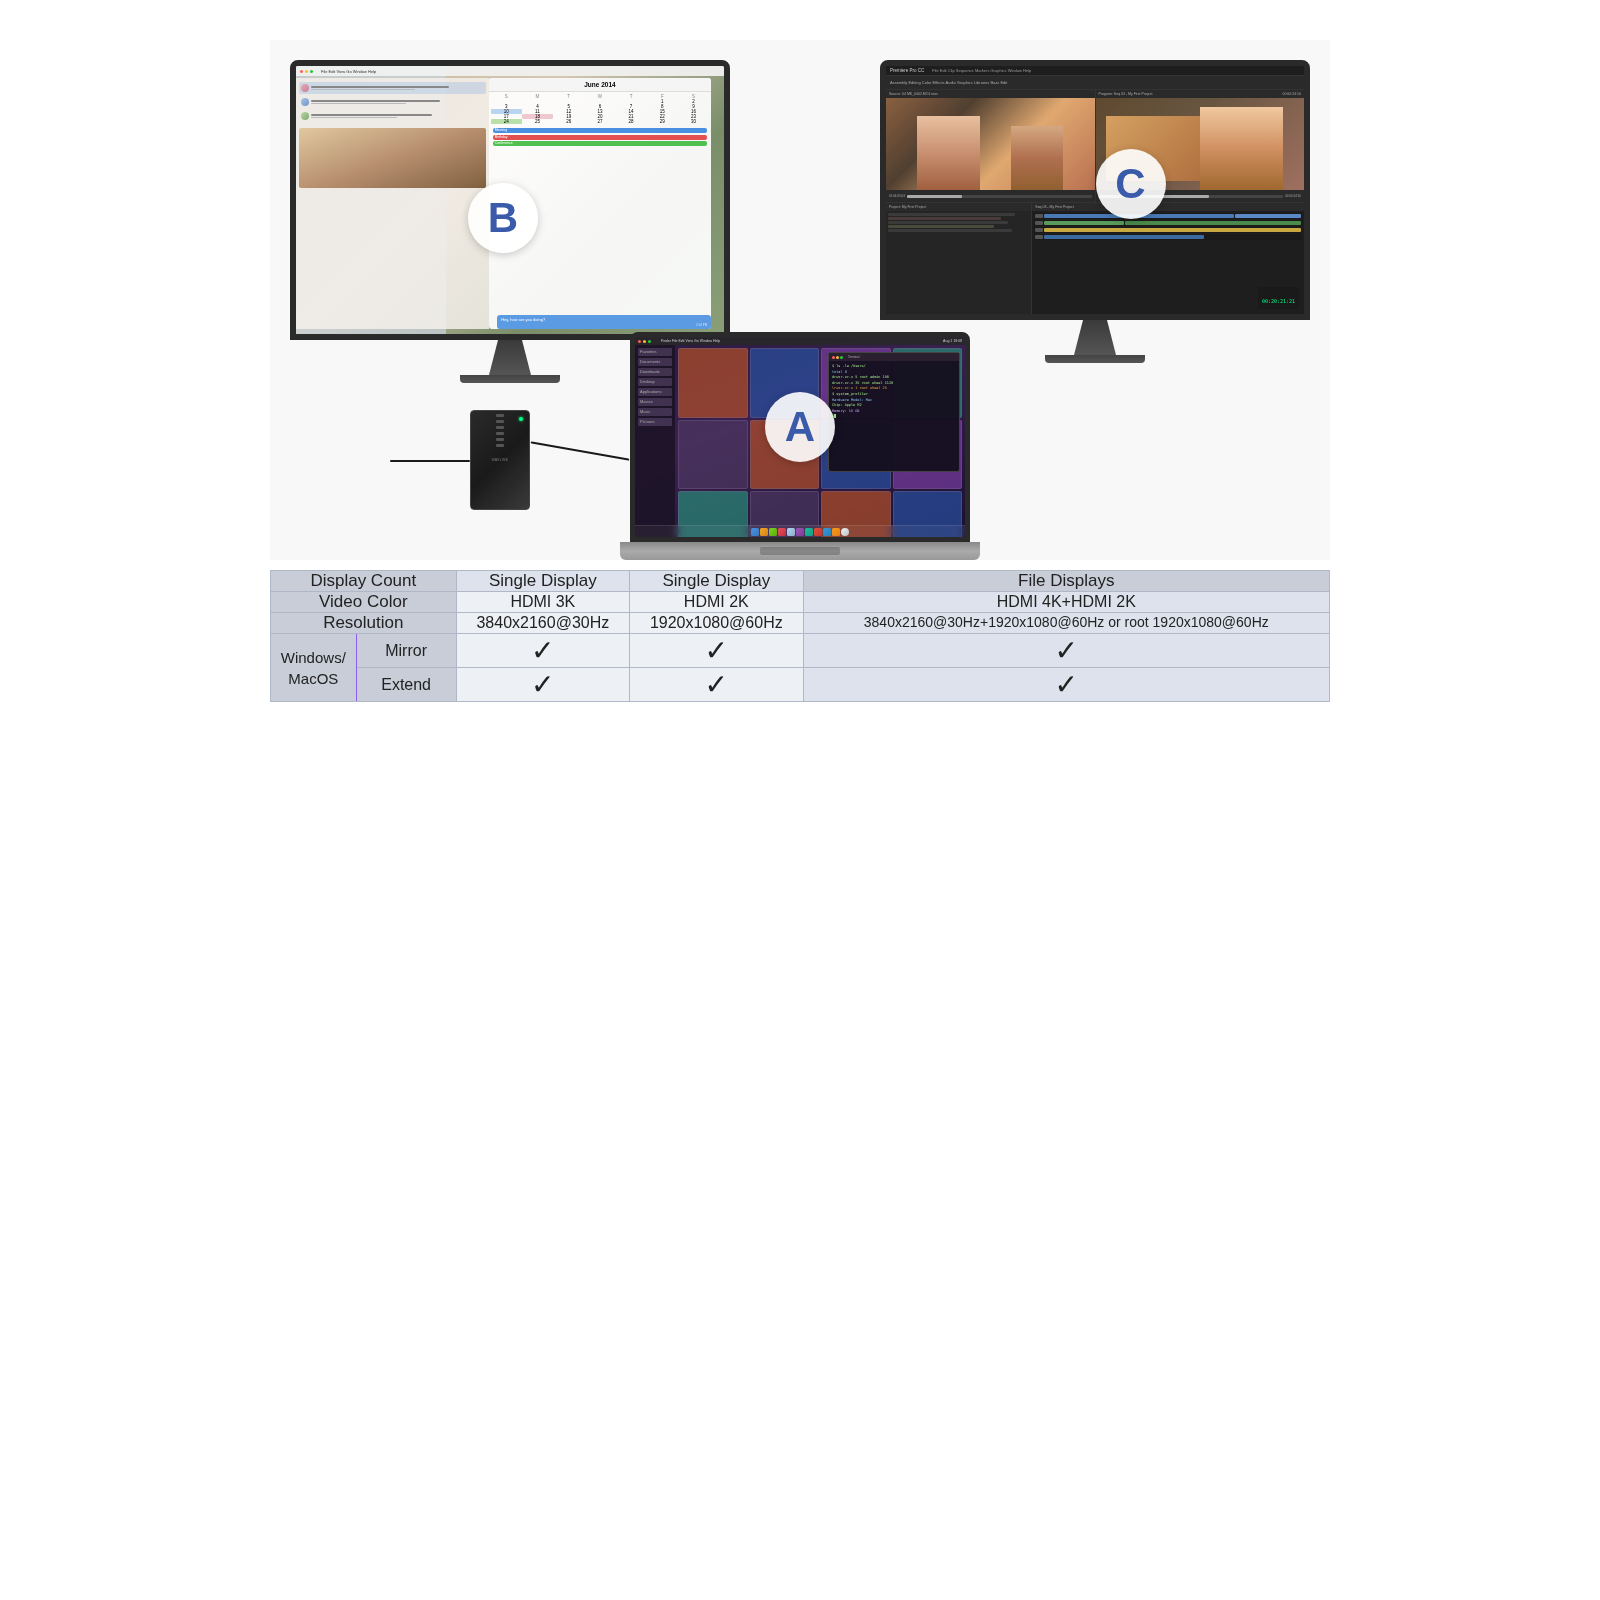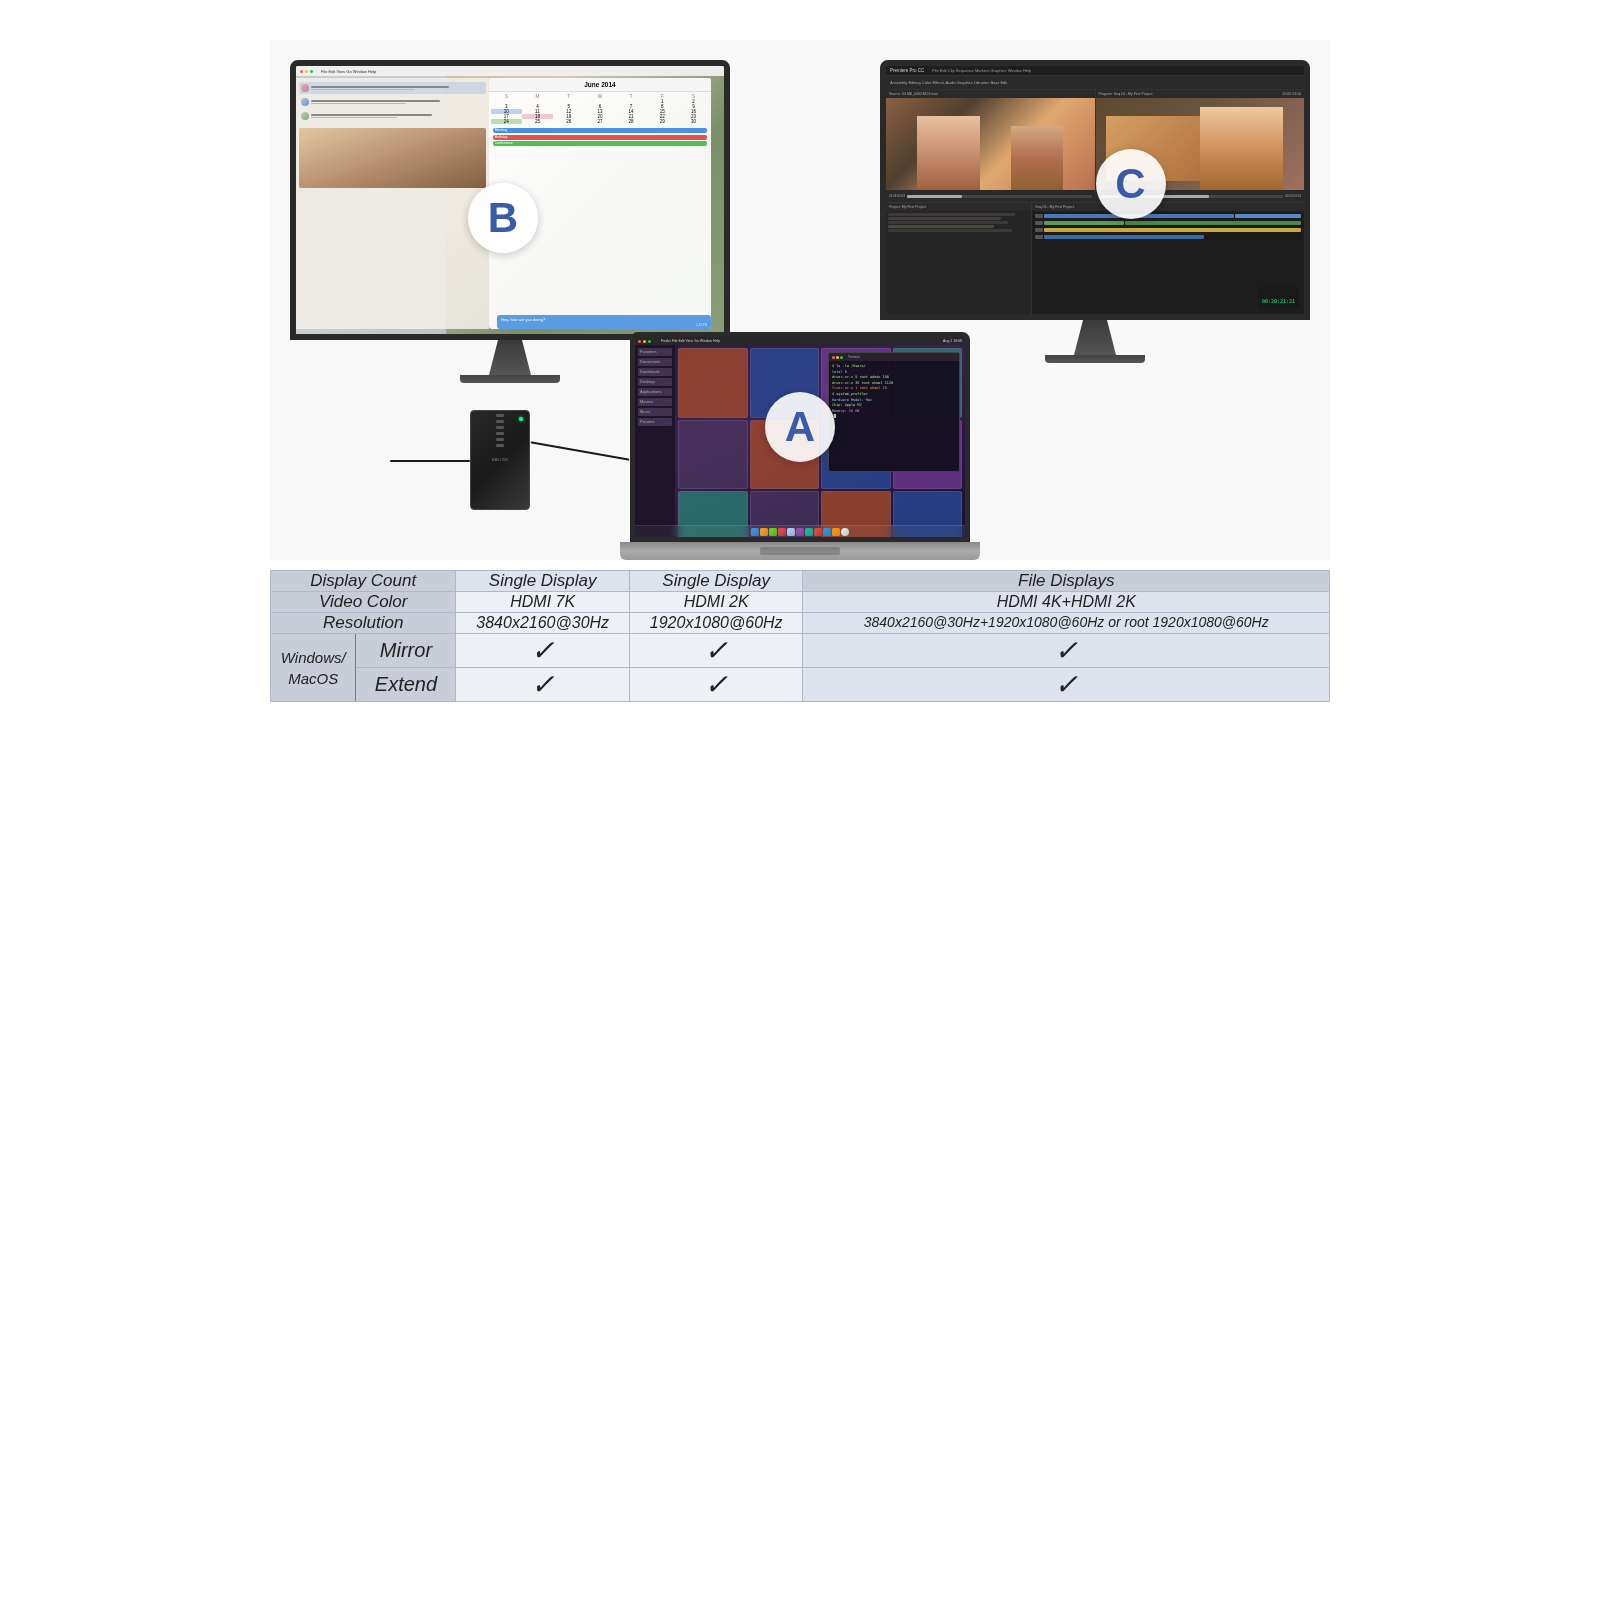--- a/index.html
+++ b/index.html
@@ -273,21 +273,21 @@
     .col-label {
       background: #c8cdd8;
       font-size: 17px;
       color: #222;
       padding: 18px 10px;
       font-weight: normal;
       width: 160px;
     }
     .col-label-sub {
       background: #c8cdd8;
-      font-size: 20px;
+      font-size: 16px;
       color: #222;
       padding: 14px 8px;
       font-weight: normal;
       width: 100px;
     }
     .col-single {
       background: #dde2ec;
       font-size: 17px;
       color: #222;
       padding: 18px 10px;
@@ -319,21 +319,20 @@
     .windows-cell {
       background: #c8cdd8;
       font-size: 15px;
       color: #222;
       padding: 14px 5px;
       line-height: 1.4;
     }
 
     .table-section {
       padding: 0 0 20px 0;
-      font-style: italic;
     }
   </style>
 </head>
 <body>
 
 <div class="header">
 </div>
 
 <div class="display-area">
 
@@ -679,21 +678,21 @@
       <td class="col-dual" colspan="1">
         <span>File Displays</span>
       </td>
     </tr>
 
     <tr>
       <td colspan="2" class="col-label">
         <span>Video Color</span>
       </td>
       <td class="col-value">
-        <span>HDMI 7K</span>
+        <span>HDMI 3K</span>
       </td>
       <td class="col-value">
         <span>HDMI 2K</span>
       </td>
       <td class="col-value-alt">
         <span>HDMI 4K+HDMI 2K</span>
       </td>
     </tr>
 
     <tr>

